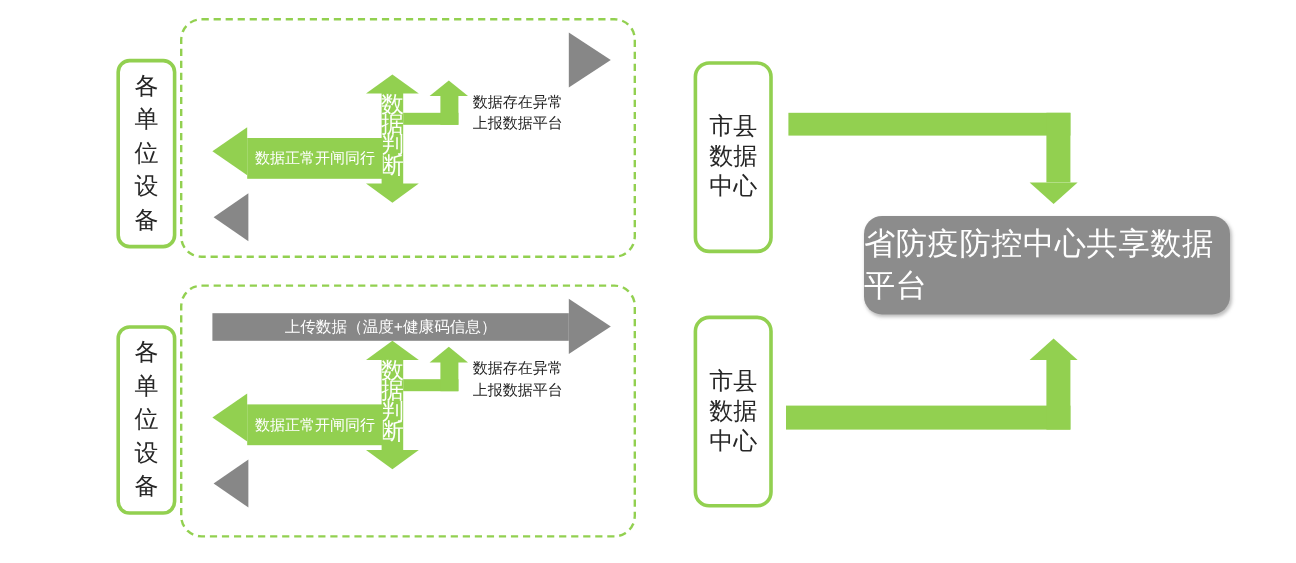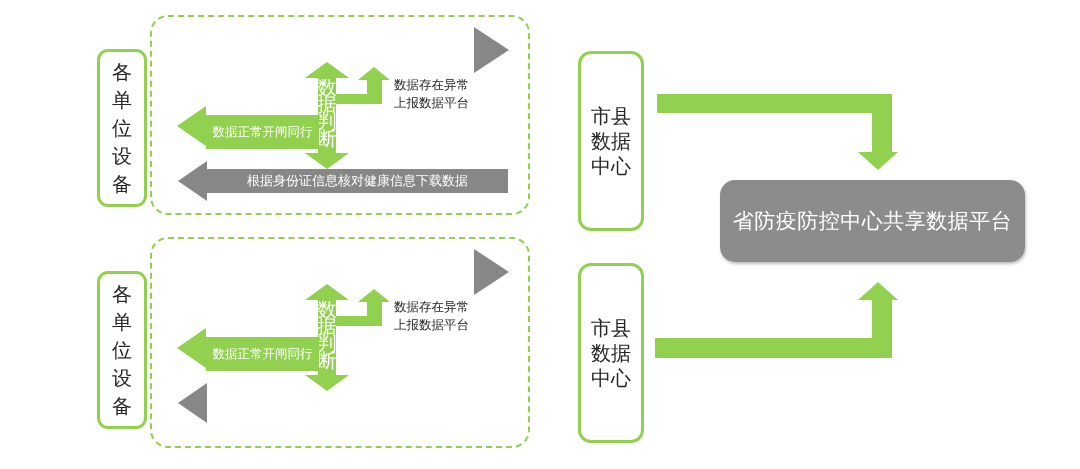--- a/index.html
+++ b/index.html
@@ -83,38 +83,38 @@
                    font-size: 12.5px; line-height: 18px; color: var(--text_dark);
                    white-space: pre-line; }
   .normal-head   { left: 25px; top: 89px; }
   .normal-body   { left: 54px; top: 98px; width: 113px; height: 34px; }
   .download-head { left: 26px; top: 144px; }
   .download-body { left: 55px; top: 152px; width: 301px; height: 24px; }
 
   
   .center-box {
     position: absolute; left: 578px;
-    width: 66px; height: 180px;
+    width: 66px; height: 160px;
     border: 3px solid var(--green);
     border-radius: 13px;
     display: flex; align-items: center; justify-content: center;
     background: #fff;
   }
   .center-box.c1 { top: 51px; }
   .center-box.c2 { top: 263px; }
   .center-label { width: 44px; font-size: 20px; line-height: 25px;
                   text-align: center; color: var(--text_dark); word-break: break-all; }
 
   .platform-box {
     position: absolute; left: 720px; top: 180px;
     width: 305px; height: 82px;
     background: var(--platform_gray);
     border-radius: 15px;
     display: flex; align-items: center; justify-content: center;
-    color: #fff; font-size: 21px; letter-spacing: 0.5px;
+    color: #fff; font-size: 26px; letter-spacing: 0.5px;
     box-shadow: 1px 2px 3px rgba(110,110,110,0.45);
   }
 
   .r-elbow-hbar-1 { left: 657px; top: 94px;  width: 235px; height: 19px; }
   .r-elbow-vbar-1 { left: 872px; top: 94px;  width: 20px;  height: 58px; }
   .r-elbow-head-1 { left: 858px; top: 152px; }
   .r-elbow-hbar-2 { left: 655px; top: 338px; width: 237px; height: 20px; }
   .r-elbow-vbar-2 { left: 872px; top: 300px; width: 20px;  height: 58px; }
   .r-elbow-head-2 { left: 858px; top: 282px; }
 </style>
@@ -138,29 +138,29 @@
       <div class="bar elbow-hbar"></div>
       <div class="bar elbow-vbar"></div>
       <div class="tri tri-up-xs elbow-head"></div>
       <div class="abnormal-label">数据存在异常
 上报数据平台</div>
 
       <div class="tri tri-left-green normal-head"></div>
       <div class="gbody green normal-body">数据正常开闸同行</div>
 
       <div class="tri tri-left-gray download-head"></div>
-      <div class="gbody download-body">根据身份证信息核对健康信息下载数据</div>
     </div>
   </div>
 
   <div class="flow-unit unit-2">
     <div class="device-box">
       <div class="device-label">各单位设备</div>
     </div>
     <div class="flow-box">
+      <div class="gbody upload-body">上传数据（温度+健康码信息）</div>
       <div class="tri tri-right-gray upload-head"></div>
 
       <div class="bar judge-shaft"></div>
       <div class="tri tri-up-lg judge-head-top"></div>
       <div class="tri tri-down-lg judge-head-bottom"></div>
       <div class="judge-label">数据判断</div>
 
       <div class="bar elbow-hbar"></div>
       <div class="bar elbow-vbar"></div>
       <div class="tri tri-up-xs elbow-head"></div>

